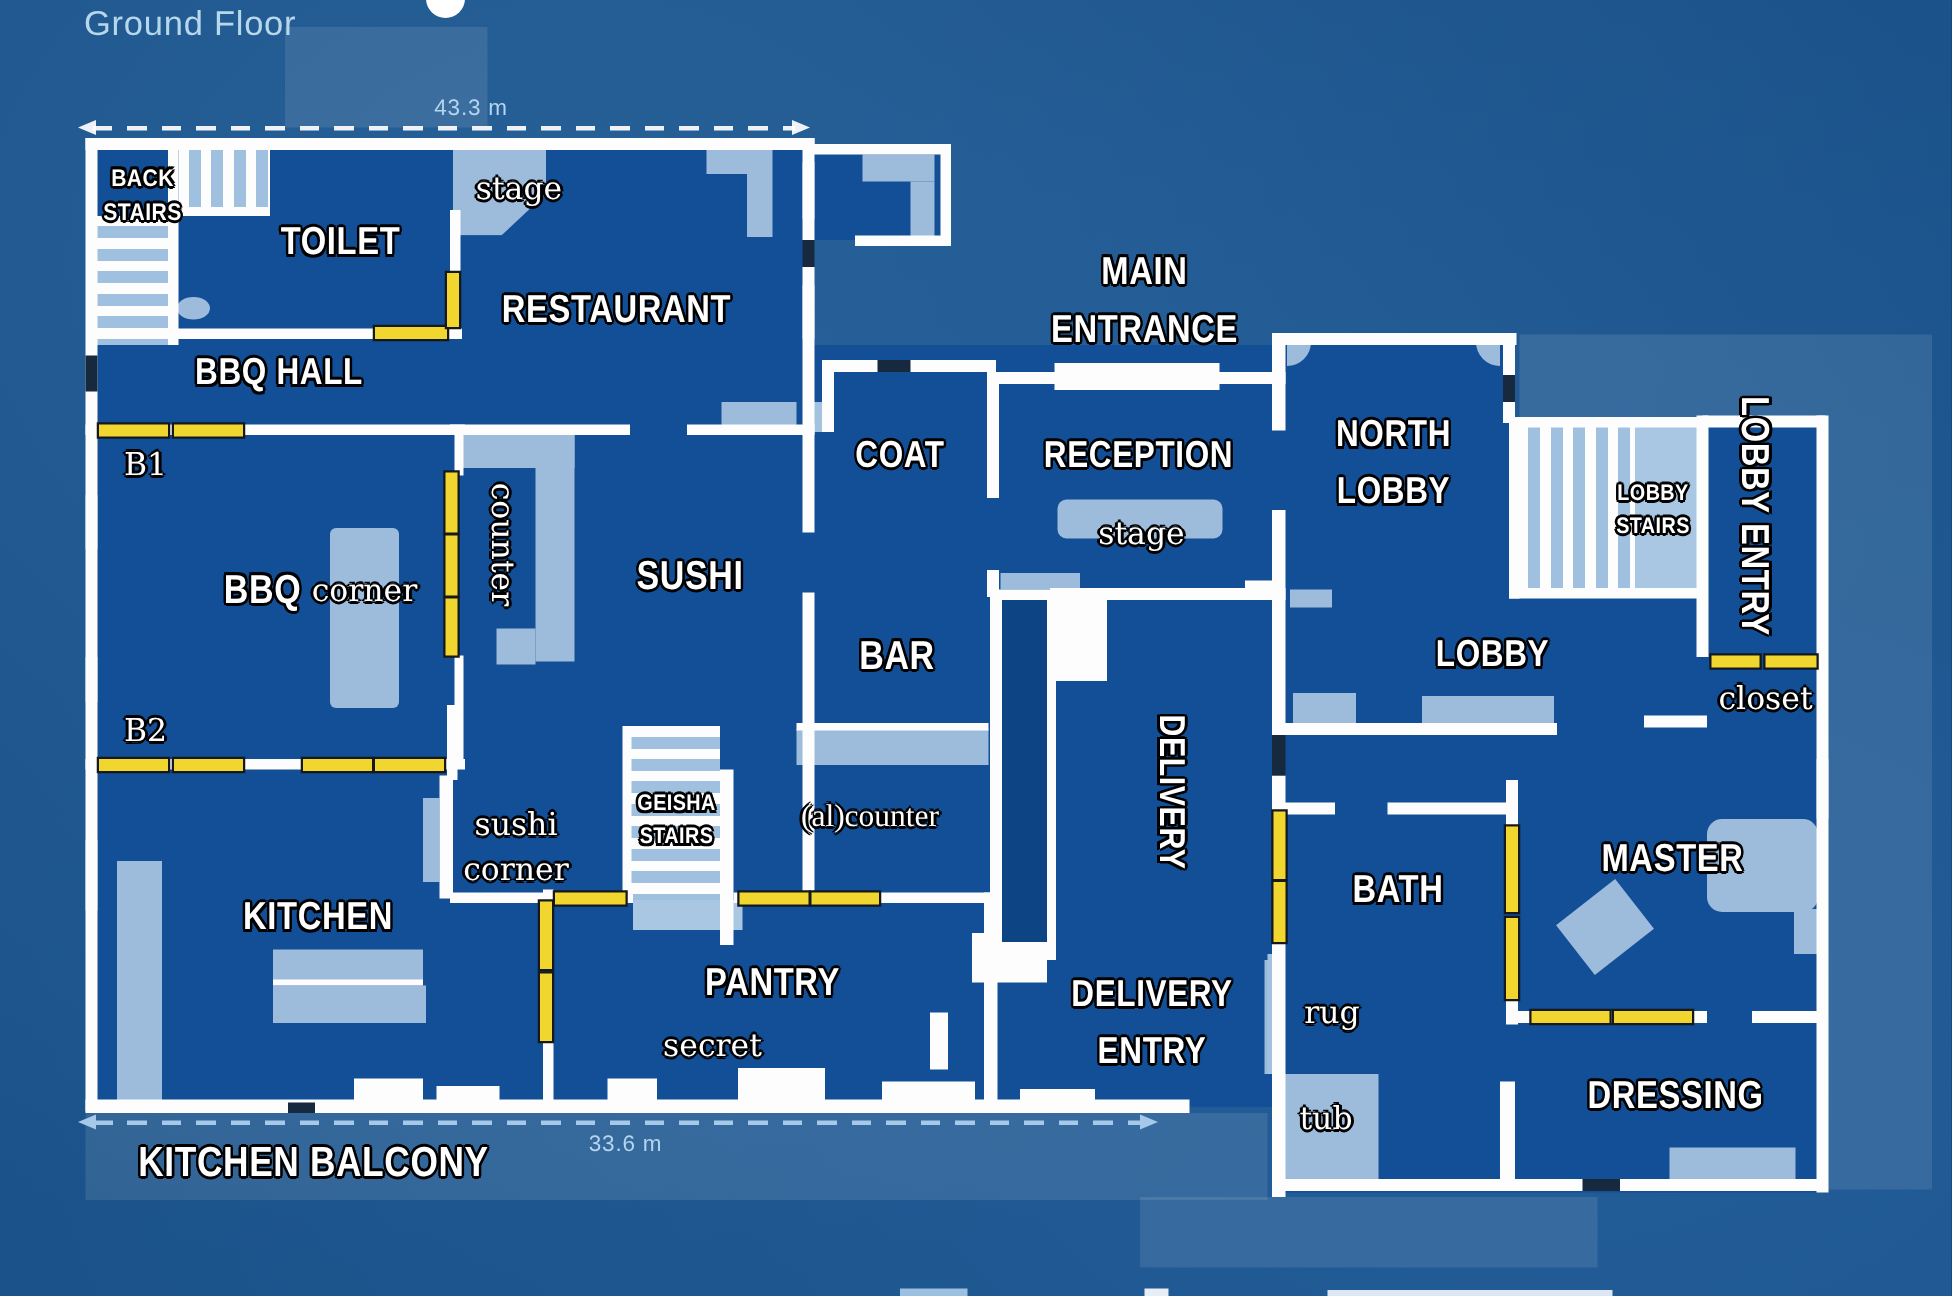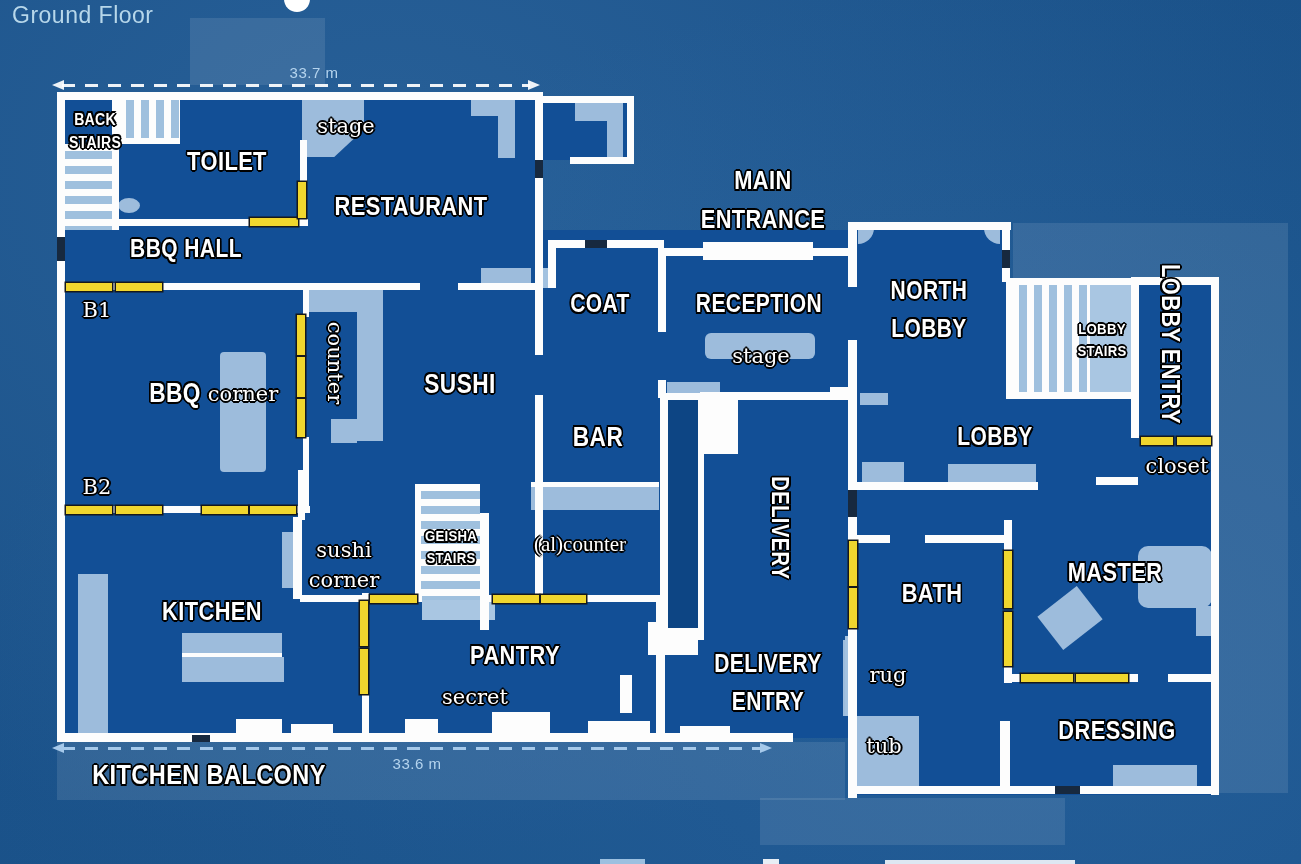--- a/index.html
+++ b/index.html
@@ -33,21 +33,21 @@
   .rl.vert{transform:translate(-50%,-50%) rotate(90deg) scaleX(.84);}
   .sl{font-family:"DejaVu Serif",serif;color:#fff;white-space:nowrap;text-align:center;font-size:21px;line-height:1.45;
       transform:translate(-50%,-50%);
       text-shadow:2px 0 0 #000,-2px 0 0 #000,0 2px 0 #000,0 -2px 0 #000,1px 1px 0 #000,-1px -1px 0 #000,1px -1px 0 #000,-1px 1px 0 #000;}
   .sl.vert{transform:translate(-50%,-50%) rotate(90deg);}
   .stl{font-weight:700;color:#fff;white-space:nowrap;text-align:center;font-size:15px;line-height:1.45;letter-spacing:.3px;
       transform:translate(-50%,-50%) scaleX(.88);
       text-shadow:2px 0 0 #000,-2px 0 0 #000,0 2px 0 #000,0 -2px 0 #000,1.5px 1.5px 0 #000,-1.5px -1.5px 0 #000,1.5px -1.5px 0 #000,-1.5px 1.5px 0 #000;}
   .two span{display:block;}
   .dim{color:#b5d4ee;font-size:15px;letter-spacing:.5px;transform:translate(-50%,-50%);white-space:nowrap;}
-  .floor{color:#b7d7ea;font-size:23px;letter-spacing:.5px;white-space:nowrap;}
+  .floor{color:#b7d7ea;font-size:23px;letter-spacing:.5px;white-space:nowrap;margin-left:44px;}
   .dot{position:absolute;background:#fff;border-radius:50%;}
 </style>
 </head>
 <body>
 
 <div id="map">
   <div id="structure">
       <div class="ov" style="left: 190px; top: 18px; width: 135px; height: 67px;"></div>
       <div class="ov" style="left: 1013px; top: 223px; width: 275px; height: 570px;"></div>
       <div class="ov" style="left: 57px; top: 742px; width: 788px; height: 58px;"></div>
@@ -214,21 +214,21 @@
   <div class="arr l" style="left:52px;top:80px;"></div>
   <div class="arr r" style="left:528px;top:80px;"></div>
   <div class="dash blue" style="left:62px;top:747px;width:700px;"></div>
   <div class="arr bl l" style="left:52px;top:743px;"></div>
   <div class="arr bl r" style="left:760px;top:743px;"></div>
 
   <div class="dot" style="left:284px;top:-14px;width:26px;height:26px;"></div>
 
   <div id="labels">
     <div class="floor" style="left:12px;top:2px;">Ground Floor</div>
-    <div class="dim" style="left:314px;top:72px;">33.7 m</div>
+    <div class="dim" style="left:314px;top:72px;">43.3 m</div>
     <div class="dim" style="left:417px;top:763px;">33.6 m</div>
 
     <div class="stl two" style="left:95px;top:131px;font-size:16px;">
       <span>BACK</span>
         <span>STAIRS</span>
     </div>
     <div class="rl" style="left:227px;top:161px;font-size:26px;">TOILET</div>
     <div class="sl" style="left:346px;top:126px;">stage</div>
     <div class="rl" style="left:411px;top:206px;font-size:26px;">RESTAURANT</div>
     <div class="rl" style="left:186px;top:249px;">BBQ HALL</div>

